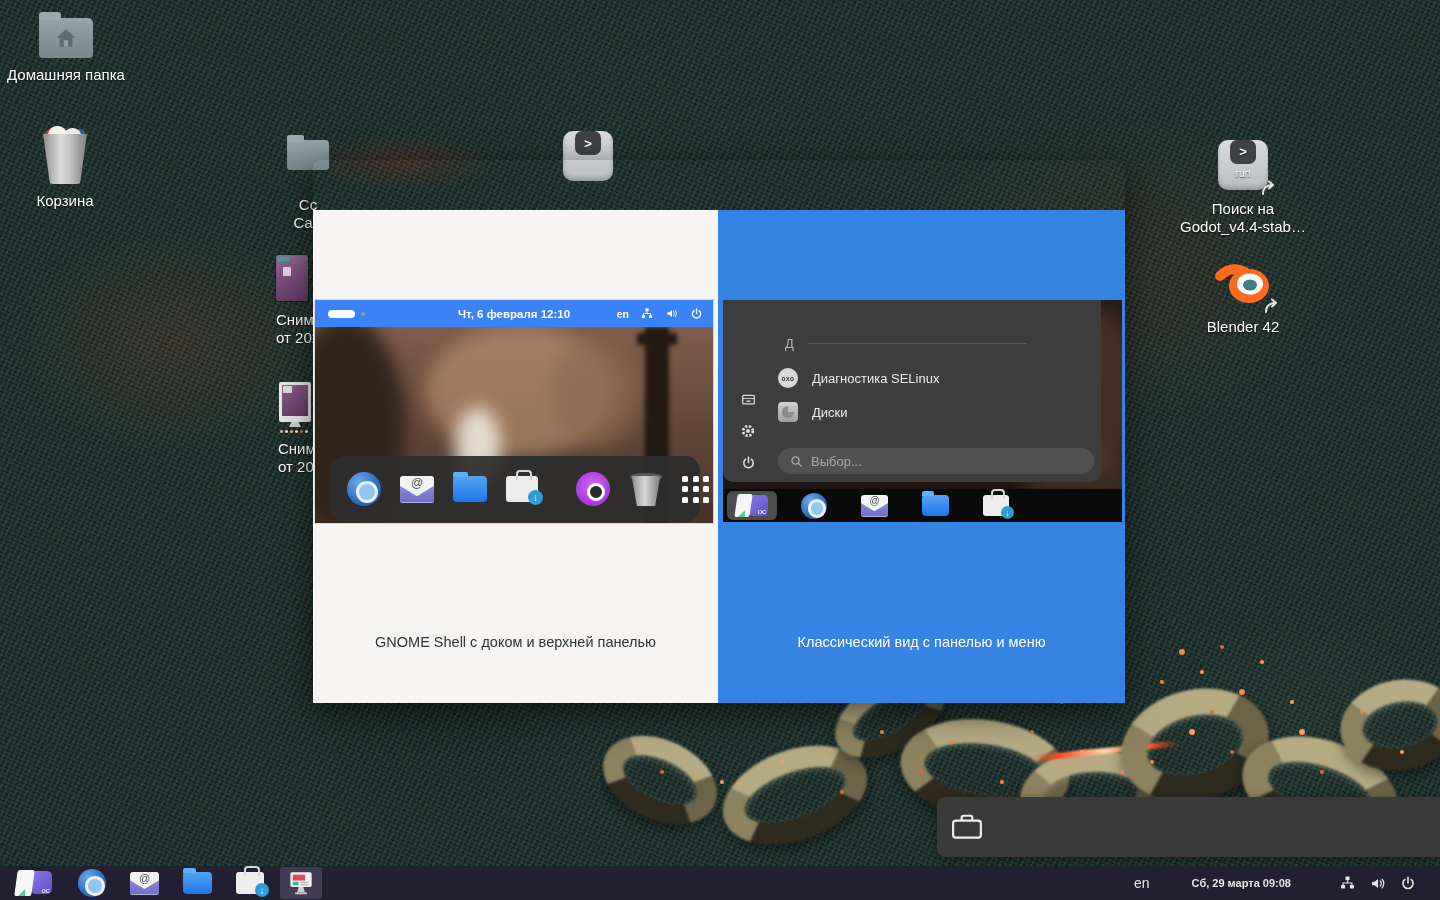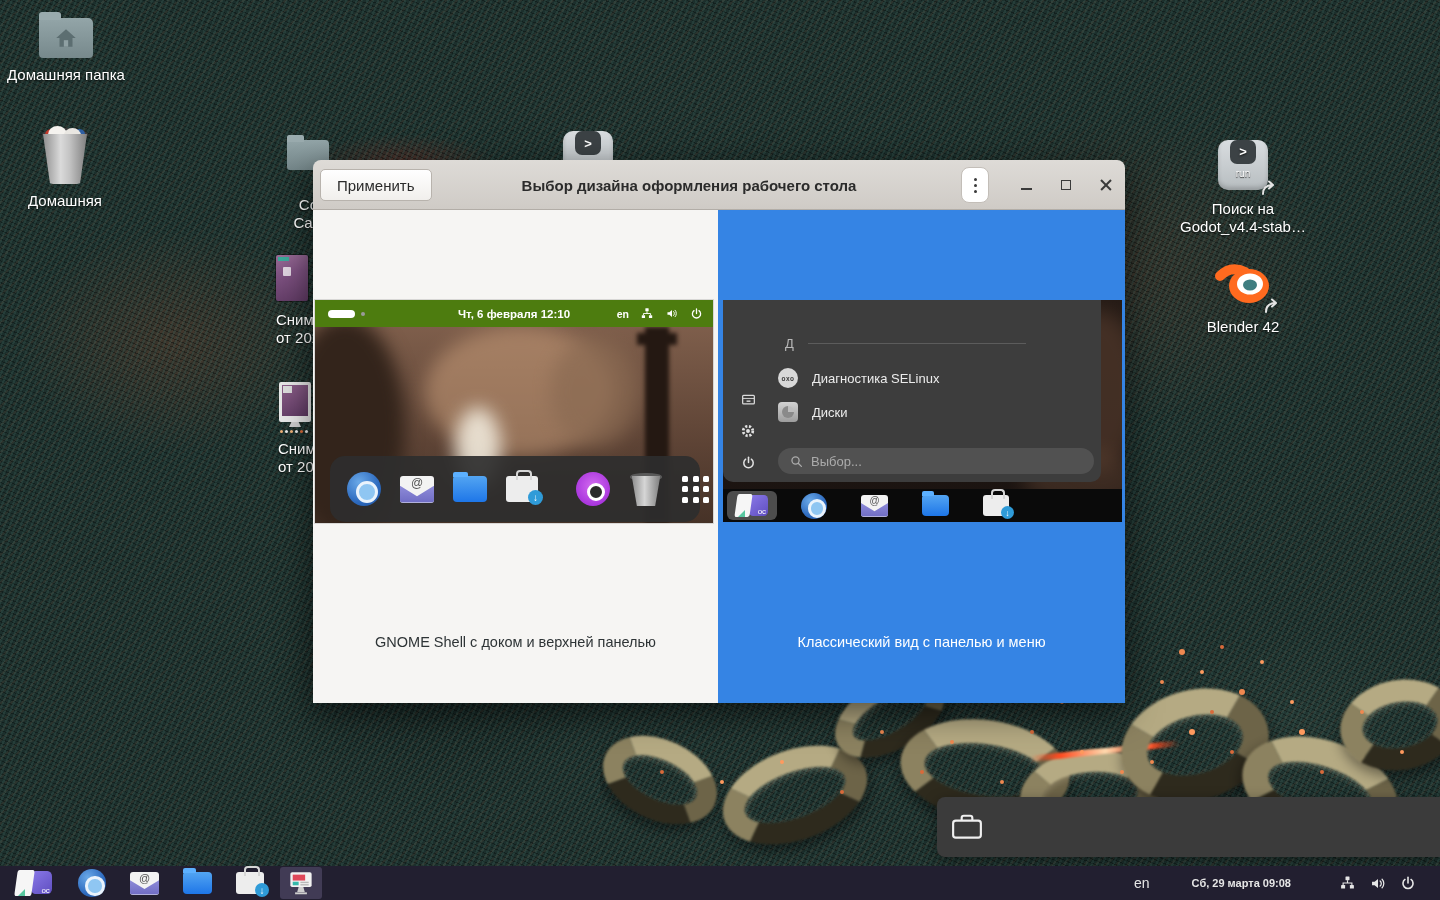--- a/index.html
+++ b/index.html
@@ -123,21 +123,21 @@
 
   .dlg-left { position:absolute; left:0; top:50px; width:405px; bottom:0; background:#f6f5f3; }
   .dlg-right { position:absolute; left:405px; top:50px; right:0; bottom:0; background:#3584e4; }
   .caption { position:absolute; left:0; right:0; top:424px; height:20px; text-align:center; font-size:14.5px; }
   .dlg-left .caption { color:#2e3436; }
   .dlg-right .caption { color:#ffffff; }
 
   
   .prev-gnome { position:absolute; left:2px; top:90px; width:398px; height:223px; overflow:hidden;
     background:#6b4c3c; box-shadow:0 0 0 1px rgba(0,0,0,.12); }
-  .g-topbar { position:absolute; left:0; top:0; right:0; height:27px; background:#4d7c0f;
+  .g-topbar { position:absolute; left:0; top:0; right:0; height:27px; background:#3b82f6;
     display:flex; align-items:center; color:#fff; }
   .g-pill { width:27px; height:8px; border-radius:4px; background:#fff; margin-left:13px; }
   .g-pill-dot { width:4px; height:4px; border-radius:50%; background:#9a9a9a; margin-left:6px; }
   .g-clock { position:absolute; left:0; right:0; text-align:center; font-size:11.5px; font-weight:bold; }
   .g-right { position:absolute; right:10px; display:flex; align-items:center; gap:11px; }
   .g-en { font-size:10.5px; font-weight:bold; }
   .g-photo { position:absolute; left:0; top:27px; right:0; bottom:0; overflow:hidden;
     background:linear-gradient(180deg,#7e5e4b,#5d4335 60%,#463227); }
   .g-photo .blob { position:absolute; filter:blur(9px); border-radius:50%; }
   .gb1 { left:-30px; top:-10px; width:120px; height:220px; background:#33241b; }
@@ -275,21 +275,21 @@
 
 <div class="dicon" style="left:15px;top:126px;width:100px;">
   <div class="trash-big">
     <div class="trim"></div>
       <div class="pr"></div>
       <div class="pb"></div>
     <div class="p1"></div>
       <div class="p2"></div>
       <div class="tbody"></div>
   </div>
-  <span>Домашняя</span>
+  <span>Корзина</span>
 </div>
 
 <div class="dicon" style="left:260px;top:140px;width:96px;">
   <div class="folder-sm"></div>
   <span>Сс</span>
   <span>Carr</span>
 </div>
 
 <div class="dicon leftalign" style="left:276px;top:255px;width:80px;">
   <div class="shot1"></div>
@@ -346,41 +346,20 @@
     <div class="emblem">
       <svg width="18" height="16" viewBox="0 0 18 16">
           <path d="M3 14 C3 7 7 5 13 5 M13 5 l-4 -3.5 M13 5 l-4 3.5" fill="none" stroke="#e4e4e4" stroke-width="2" stroke-linecap="round"></path>
         </svg>
     </div>
   </div>
   <span>Blender 42</span>
 </div>
 
 <div class="dialog">
-  <div class="titlebar">
-    <div class="apply-btn">
-      <span>Применить</span>
-    </div>
-    <div class="dlg-title">Выбор дизайна оформления рабочего стола</div>
-    <div class="kebab-btn">
-        <i></i>
-        <i></i>
-        <i></i>
-      </div>
-    <div class="winbtn wb-min">
-        <i></i>
-      </div>
-    <div class="winbtn wb-max">
-        <i></i>
-      </div>
-    <div class="winbtn wb-close">
-        <span class="x1"></span>
-        <span class="x2"></span>
-      </div>
-  </div>
 
   <div class="dlg-left">
     <div class="prev-gnome">
       <div class="g-photo">
         <div class="blob gb1"></div>
           <div class="blob gb2"></div>
           <div class="blob gb3"></div>
           <div class="blob gb4"></div>
         <div class="g-col"></div>
       </div>

